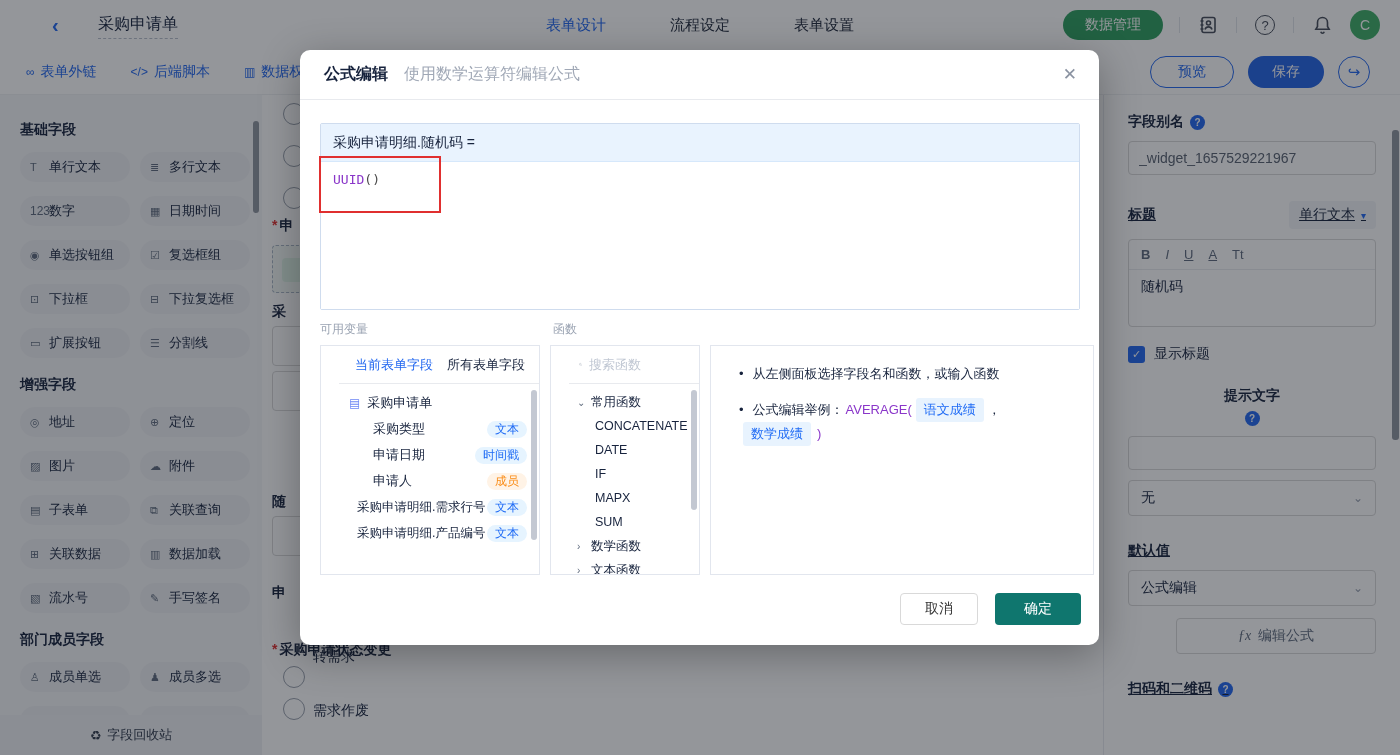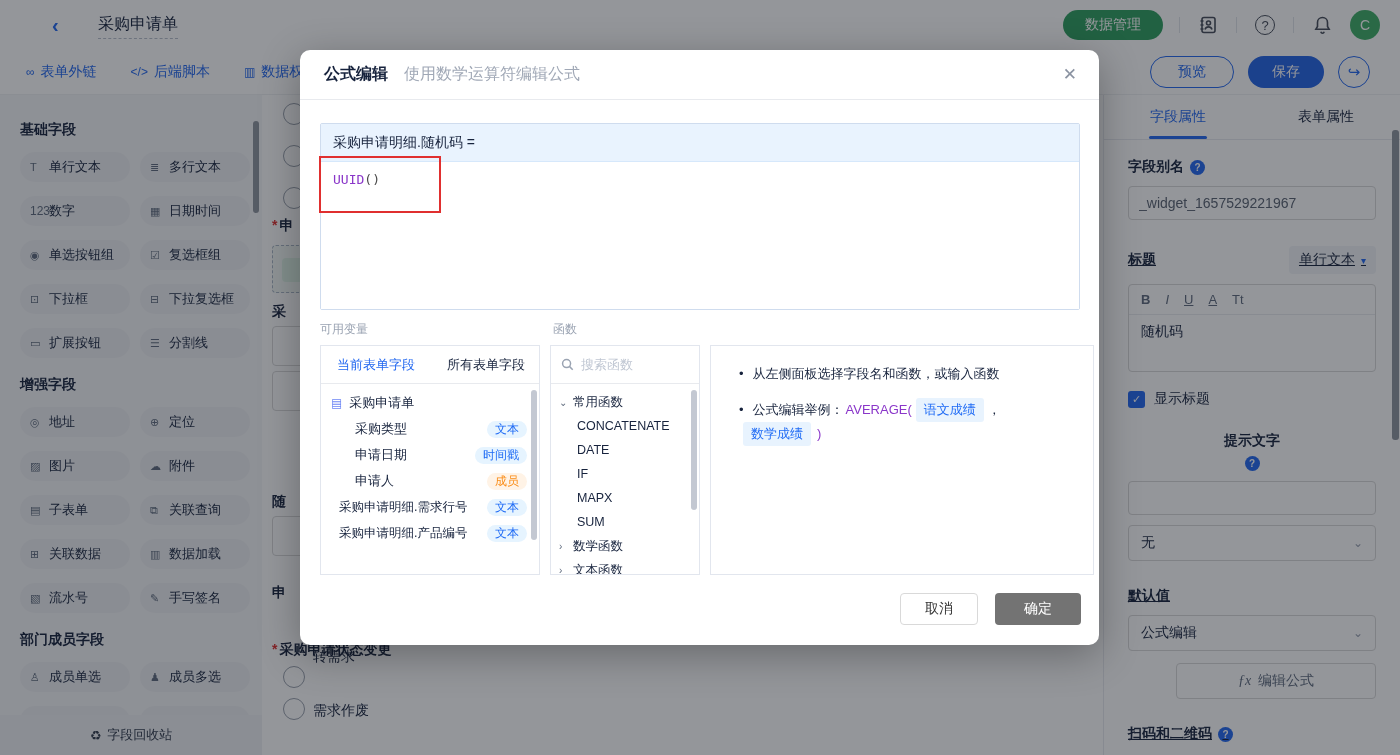--- a/index.html
+++ b/index.html
@@ -88,21 +88,21 @@
   .m-sub { font-size:16px; color:#a0a8b6; margin-left:16px; }
   .m-close { position:absolute; right:22px; top:14px; font-size:17px; color:#8b93a2; cursor:pointer; }
 
   .f-box { position:absolute; left:20px; top:73px; width:760px; height:187px; border:1px solid #cfdcee; border-radius:2px; }
   .f-head { height:38px; background:#e9f3fe; border-bottom:1px solid #d6e8fb; display:flex; align-items:center; padding:0 12px; font-size:14px; color:#17233d; }
   .f-edit { height:147px; background:#fff; padding:10px 12px; font-family:"DejaVu Sans Mono","Liberation Mono",monospace; font-size:13px; }
   .code-fn { color:#8a36c9; } .code-par { color:#4a4a4a; }
   .red-rect { position:absolute; left:19px; top:106px; width:122px; height:57px; border:2px solid #e02f2f; z-index:3; }
 
   .pane-label { position:absolute; top:271px; font-size:12px; color:#9aa3b2; }
-  .pane { position:absolute; top:295px; height:230px; border:1px solid #e2e6ee; background:#fff; overflow:hidden; }
+  .pane { position:absolute; top:295px; height:230px; border:1px solid #e2e6ee; background:#fff; overflow:hidden;padding-left:18px; }
   .vars { left:20px; width:220px; }
   .v-tabs { height:38px; display:flex; align-items:center; border-bottom:1px solid #e8eaee; font-size:13px; }
   .v-tab1 { margin-left:16px; color:#2368f0; cursor:pointer; }
   .v-tab2 { margin-left:auto; margin-right:14px; color:#17233d; cursor:pointer; }
   .v-list { padding-top:6px; }
   .v-row { height:26px; display:flex; align-items:center; font-size:13px; color:#17233d; white-space:nowrap; }
   .v-root { padding-left:10px; gap:7px; }
   .doc-ic { color:#6e87f5; font-size:12px; }
   .v-item { padding-left:34px; cursor:pointer; }
   .v-item.long { padding-left:18px; font-size:12.5px; }
@@ -122,30 +122,35 @@
   .fn-item { height:24px; display:flex; align-items:center; padding-left:26px; color:#17233d; cursor:pointer; }
   .fn-scroll { position:absolute; right:2px; top:44px; width:6px; height:120px; border-radius:3px; background:#c3c8d2; }
 
   .tips { left:410px; width:384px; padding:16px 28px; }
   .tip-line { font-size:13px; color:#17233d; margin-bottom:12px; display:flex; align-items:center; flex-wrap:wrap; line-height:24px; }
   .tip-line::before { content:"•"; margin-right:9px; color:#17233d; }
   .tip-fn { color:#8a36c9; margin-left:2px; }
   .tip-chip { background:#e8f3fe; color:#1f6bf5; padding:0 8px; border-radius:3px; margin:0 4px; }
 
   .m-cancel { position:absolute; right:121px; bottom:20px; width:78px; height:32px; background:#fff; border:1px solid #d9d9d9; border-radius:4px; font-size:14px; color:#333; display:flex; align-items:center; justify-content:center; cursor:pointer; }
-  .m-ok { position:absolute; right:18px; bottom:20px; width:86px; height:32px; background:#737373; border-radius:4px; font-size:14px; color:#fff; display:flex; align-items:center; justify-content:center; cursor:pointer; }
+  .m-ok { position:absolute; right:18px; bottom:20px; width:86px; height:32px; background:#0f766e; border-radius:4px; font-size:14px; color:#fff; display:flex; align-items:center; justify-content:center; cursor:pointer; }
 </style>
 </head>
 <body>
 
 <div class="app">
 
   <header class="topbar">
     <span class="tb-back">‹</span>
     <span class="tb-title">采购申请单</span>
+    <nav class="tb-tabs">
+      <span class="tb-tab active">表单设计</span>
+      <span class="tb-tab">流程设定</span>
+      <span class="tb-tab">表单设置</span>
+    </nav>
     <div class="tb-right">
       <span class="pill-green">数据管理</span>
       <span class="tb-div"></span>
       <span class="tb-ico">
         <svg width="20" height="20" viewBox="0 0 20 20" fill="none" stroke="#454c59" stroke-width="1.6">
             <rect x="4" y="2.5" width="13" height="15" rx="2"></rect>
             <path d="M2.5 6h3M2.5 10h3M2.5 14h3"></path>
             <circle cx="10.5" cy="8" r="2"></circle>
             <path d="M7 14.5c.6-1.8 2-2.6 3.5-2.6s2.9.8 3.5 2.6"></path>
           </svg>
@@ -313,24 +318,20 @@
     <div class="cv-input" style="left:10px; top:421px;"></div>
     <span class="cv-label" style="left:10px; top:489px;">申</span>
     <span class="cv-label" style="left:10px; top:546px;"><span class="req">*</span><span>采购申请状态变更</span></span>
     <span class="radio" style="left:21px; top:571px;"></span>
     <span class="cv-opt" style="left:51px; top:553px;">转需求</span>
     <span class="radio" style="left:21px; top:603px;"></span>
     <span class="cv-opt" style="left:51px; top:607px;">需求作废</span>
   </main>
 
   <aside class="rpanel">
-    <div class="rp-tabs">
-      <span class="rp-tab active">字段属性</span>
-      <span class="rp-tab">表单属性</span>
-    </div>
     <div class="rp-body">
       <div class="rp-label">
           <span>字段别名</span>
           <span class="q-ico">?</span>
         </div>
       <input class="rp-input" readonly="" value="_widget_1657529221967" style="">
       <div class="rp-row-between mt26">
         <span class="rp-label">标题</span>
         <span class="type-select">
             <span>单行文本</span>

